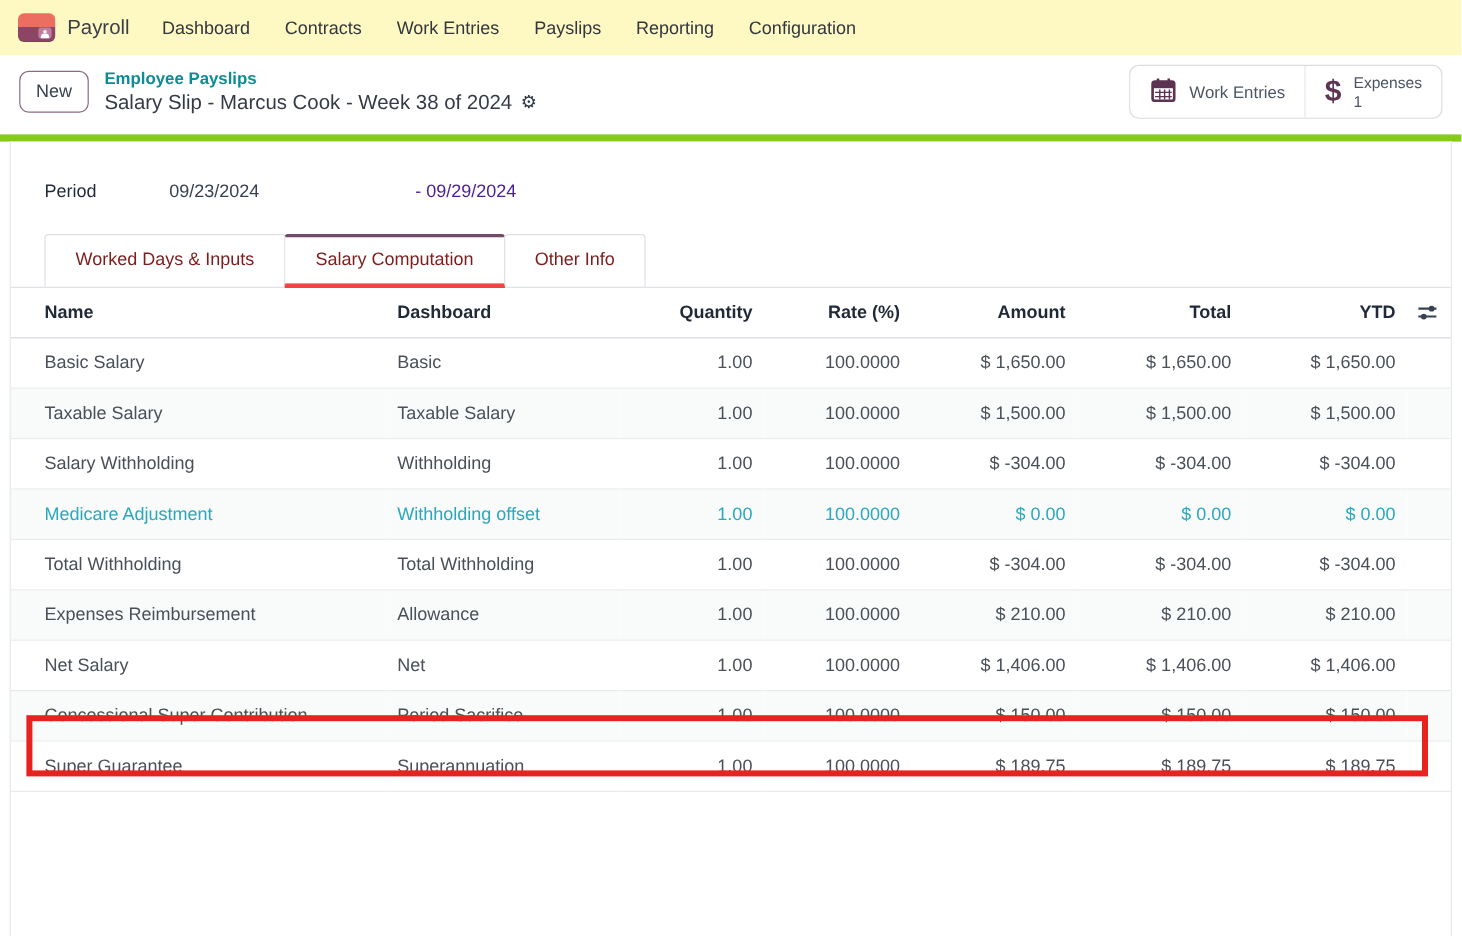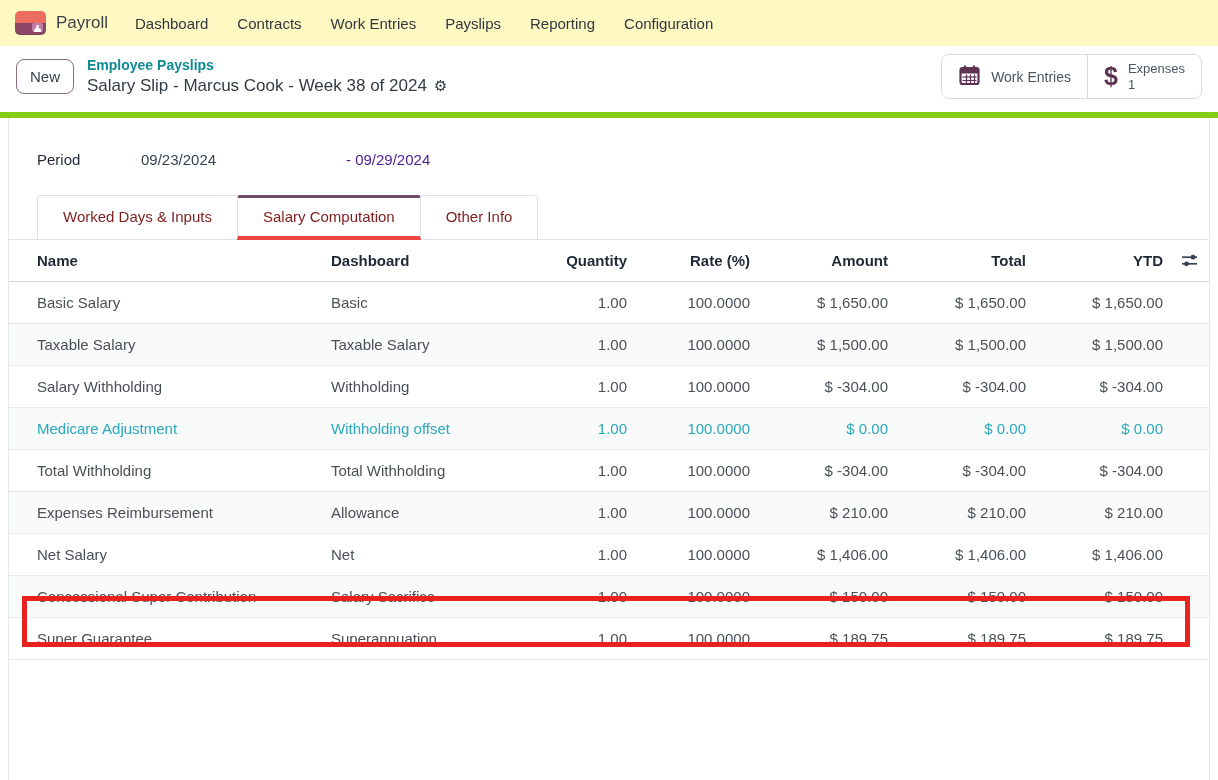--- a/index.html
+++ b/index.html
@@ -245,21 +245,21 @@
             <td class="">Net</td>
             <td class="num">1.00</td>
             <td class="num">100.0000</td>
             <td class="num">$ 1,406.00</td>
             <td class="num">$ 1,406.00</td>
             <td class="num">$ 1,406.00</td>
             <td></td>
           </tr>
           <tr>
             <td class="col-name">Concessional Super Contribution</td>
-            <td class="">Salary Sacrifice</td>
+            <td class="">Period Sacrifice</td>
             <td class="num">1.00</td>
             <td class="num">100.0000</td>
             <td class="num">$ 150.00</td>
             <td class="num">$ 150.00</td>
             <td class="num">$ 150.00</td>
             <td></td>
           </tr>
           <tr>
             <td class="col-name">Super Guarantee</td>
             <td class="">Superannuation</td>

